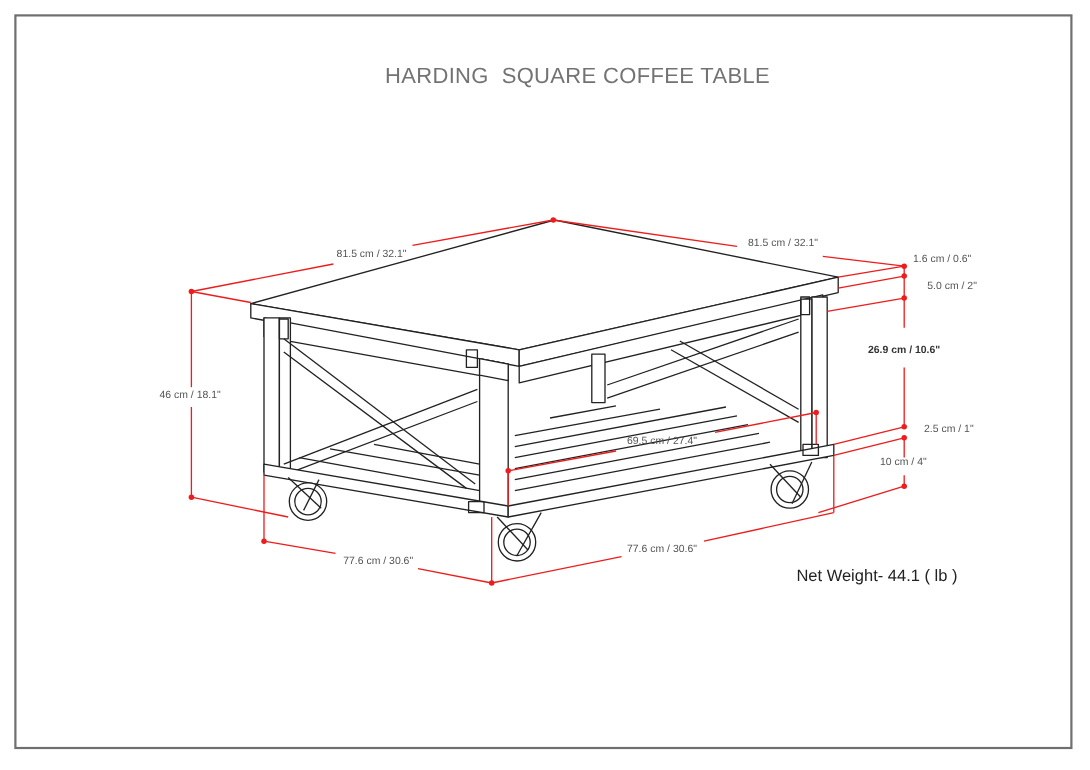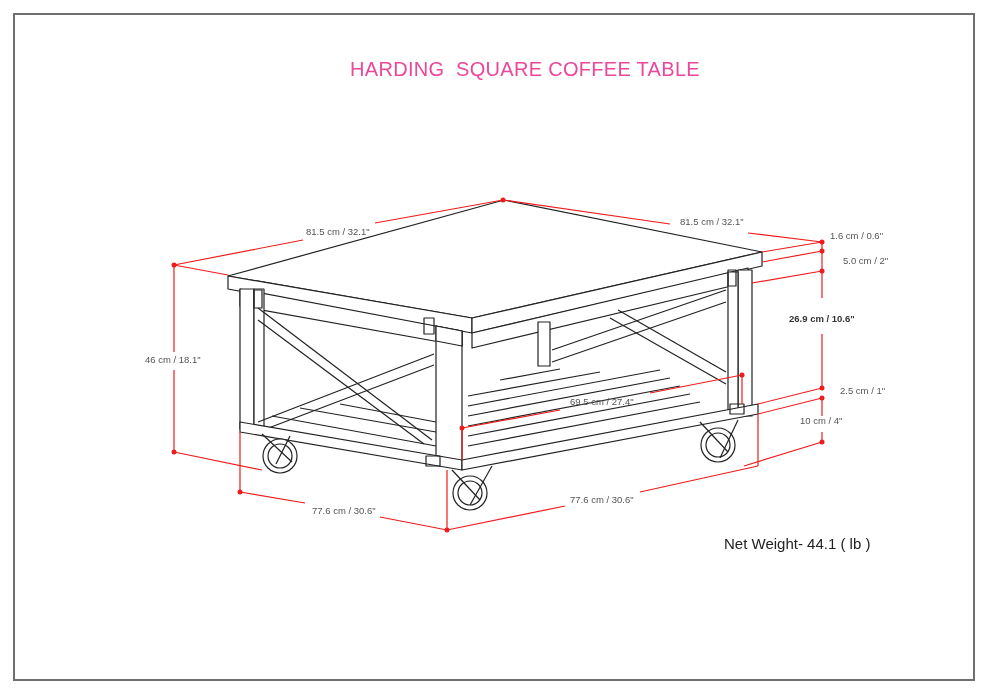--- a/index.html
+++ b/index.html
@@ -1,22 +1,22 @@
 <!DOCTYPE html>
 <html><head>
 <meta charset="utf-8">
 <style>
   html, body { margin: 0; padding: 0; background: #ffffff; }
   body { width: 991px; height: 700px; position: relative; overflow: hidden;
          font-family: "Liberation Sans", sans-serif; }
   .frame { position: absolute; left: 13px; top: 13px; width: 962px; height: 668px;
            border: 2px solid #6f6f6f; box-sizing: border-box; }
   .title { position: absolute; left: 340px; top: 58px; width: 370px; text-align: center;
-           font-size: 20px; color: #ec4899; letter-spacing: 0.3px; white-space: pre; }
-  .weight { position: absolute; left: 724px; top: 515px; font-size: 15px; color: #222; margin-top: 20px; }
+           font-size: 20px; color: #737373; letter-spacing: 0.3px; white-space: pre; }
+  .weight { position: absolute; left: 724px; top: 515px; font-size: 15px; color: #222; }
   svg.drawing { position: absolute; left: 0; top: 0; }
   .dim-label { position: absolute; font-size: 9.5px; color: #555; white-space: nowrap; background: transparent; }
   .dim-label.bold { font-weight: bold; color: #333; }
 </style>
 </head>
 <body>
 
 <div class="frame"></div>
 
 <div class="title">HARDING  SQUARE COFFEE TABLE</div>

